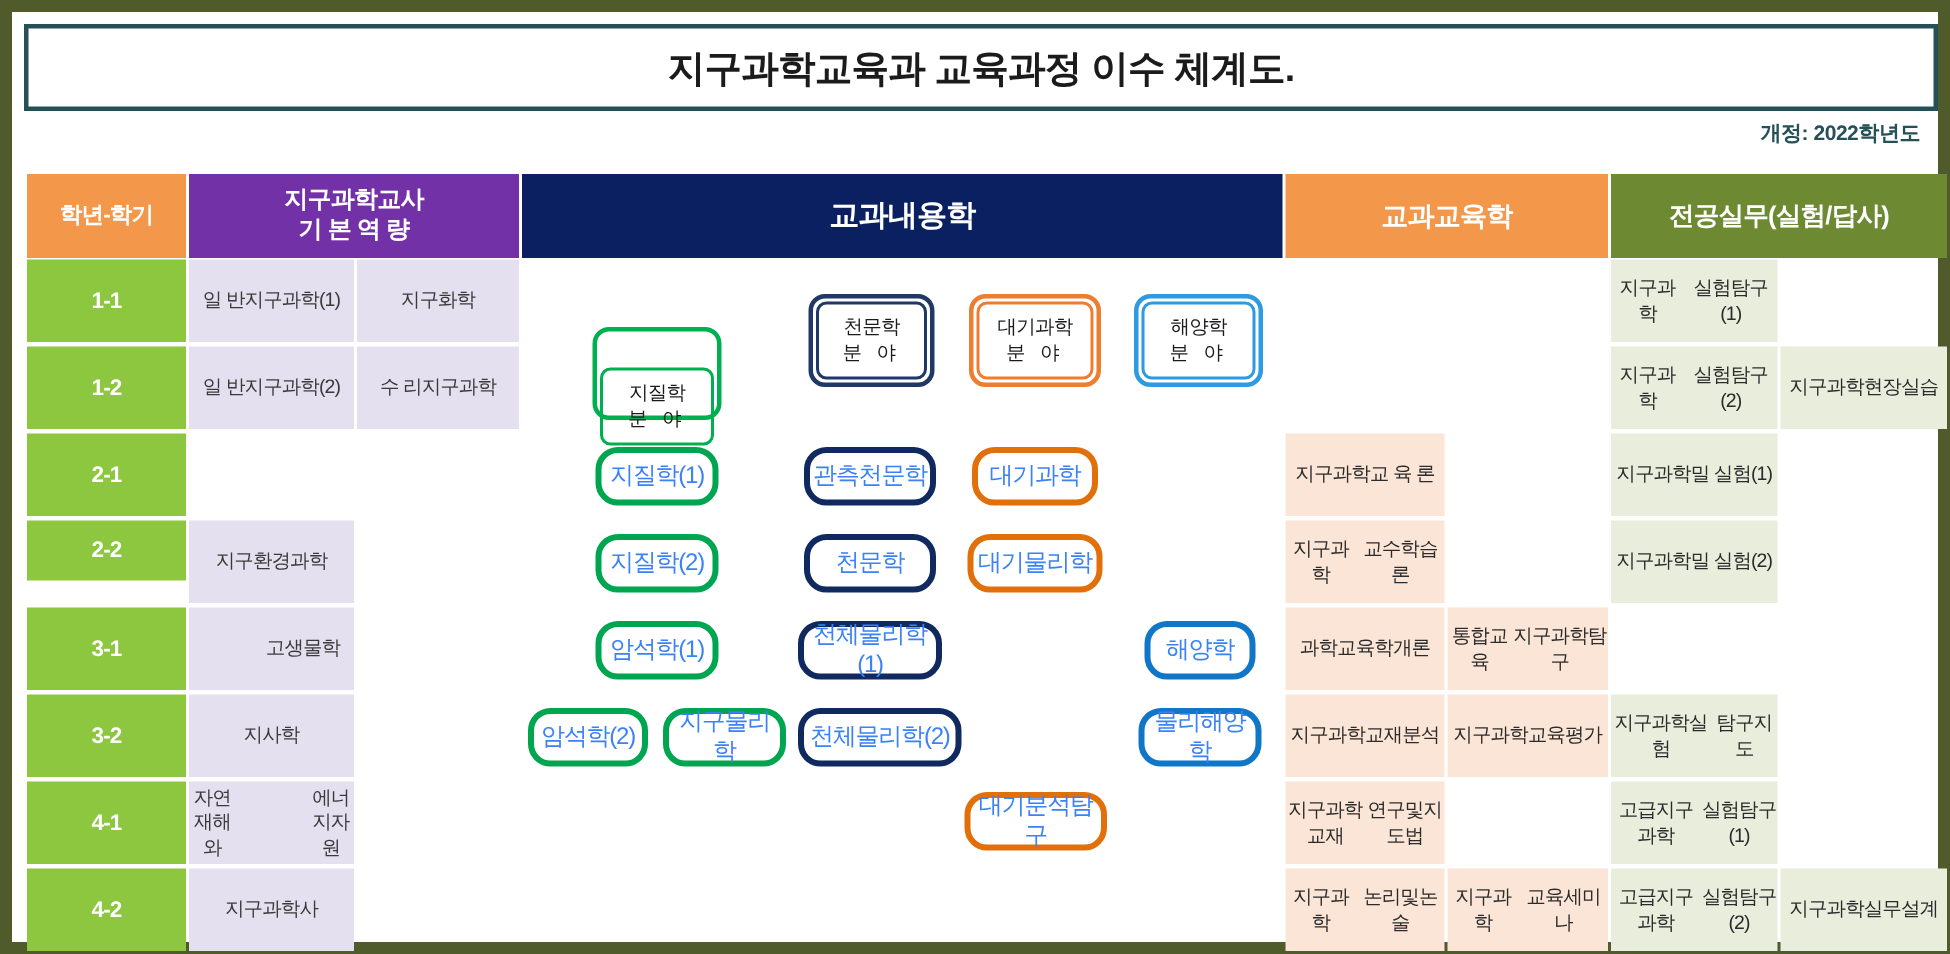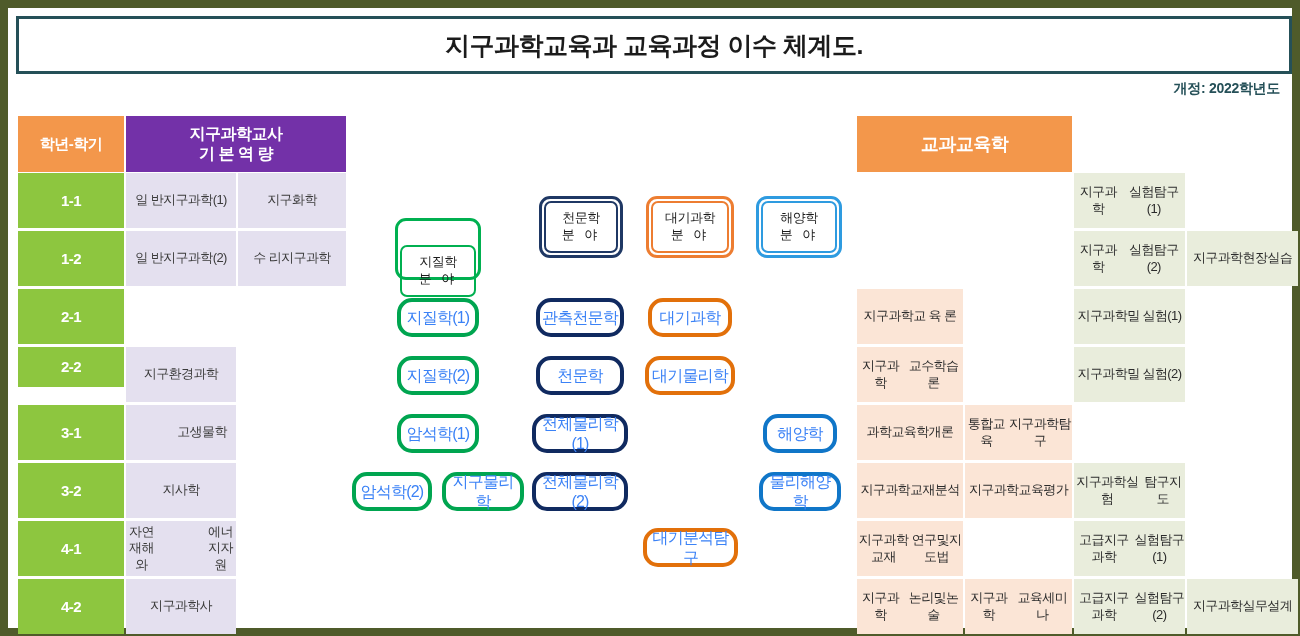--- a/index.html
+++ b/index.html
@@ -87,22 +87,28 @@
 
   <div class="hdr hdr-grade">
     <span>학년-학기</span>
   </div>
   <div class="hdr hdr-comp">
     <span>
       <span>지구과학교사</span><br>
       <span>기 본 역 량</span>
     </span>
   </div>
+  <div class="hdr hdr-content">
+    <span>교과내용학</span>
+  </div>
   <div class="hdr hdr-peda">
     <span>교과교육학</span>
+  </div>
+  <div class="hdr hdr-prac">
+    <span>전공실무(실험/답사)</span>
   </div>
 
   <div id="grid">
       <div class="cell grade" style="top: 165px; height: 55px;">
         <span>1-1</span>
       </div>
       <div class="cell comp comp-a" style="top: 165px; height: 55px;">
         <span>일     반</span>
         <br>
         <span>지구과학(1)</span>
@@ -291,21 +297,21 @@
       </div>
       <div class="course c-ast" style="left: 528px; top: 290px; width: 88px; height: 39px;">
         <span>관측천문학</span>
       </div>
       <div class="course c-ast" style="left: 528px; top: 348px; width: 88px; height: 39px;">
         <span>천문학</span>
       </div>
       <div class="course c-ast" style="left: 524px; top: 406px; width: 96px; height: 39px;">
         <span>천체물리학(1)</span>
       </div>
-      <div class="course c-ast" style="left: 524px; top: 464px; width: 96px; height: 39px;">
+      <div class="course c-ast" style="left: 524px; top: 464px; width: 109px; height: 39px;">
         <span>천체물리학(2)</span>
       </div>
       <div class="course c-atm" style="left: 640px; top: 290px; width: 84px; height: 39px;">
         <span>대기과학</span>
       </div>
       <div class="course c-atm" style="left: 637px; top: 348px; width: 90px; height: 39px;">
         <span>대기물리학</span>
       </div>
       <div class="course c-atm" style="left: 635px; top: 520px; width: 95px; height: 39px;">
         <span>대기분석탐구</span>

